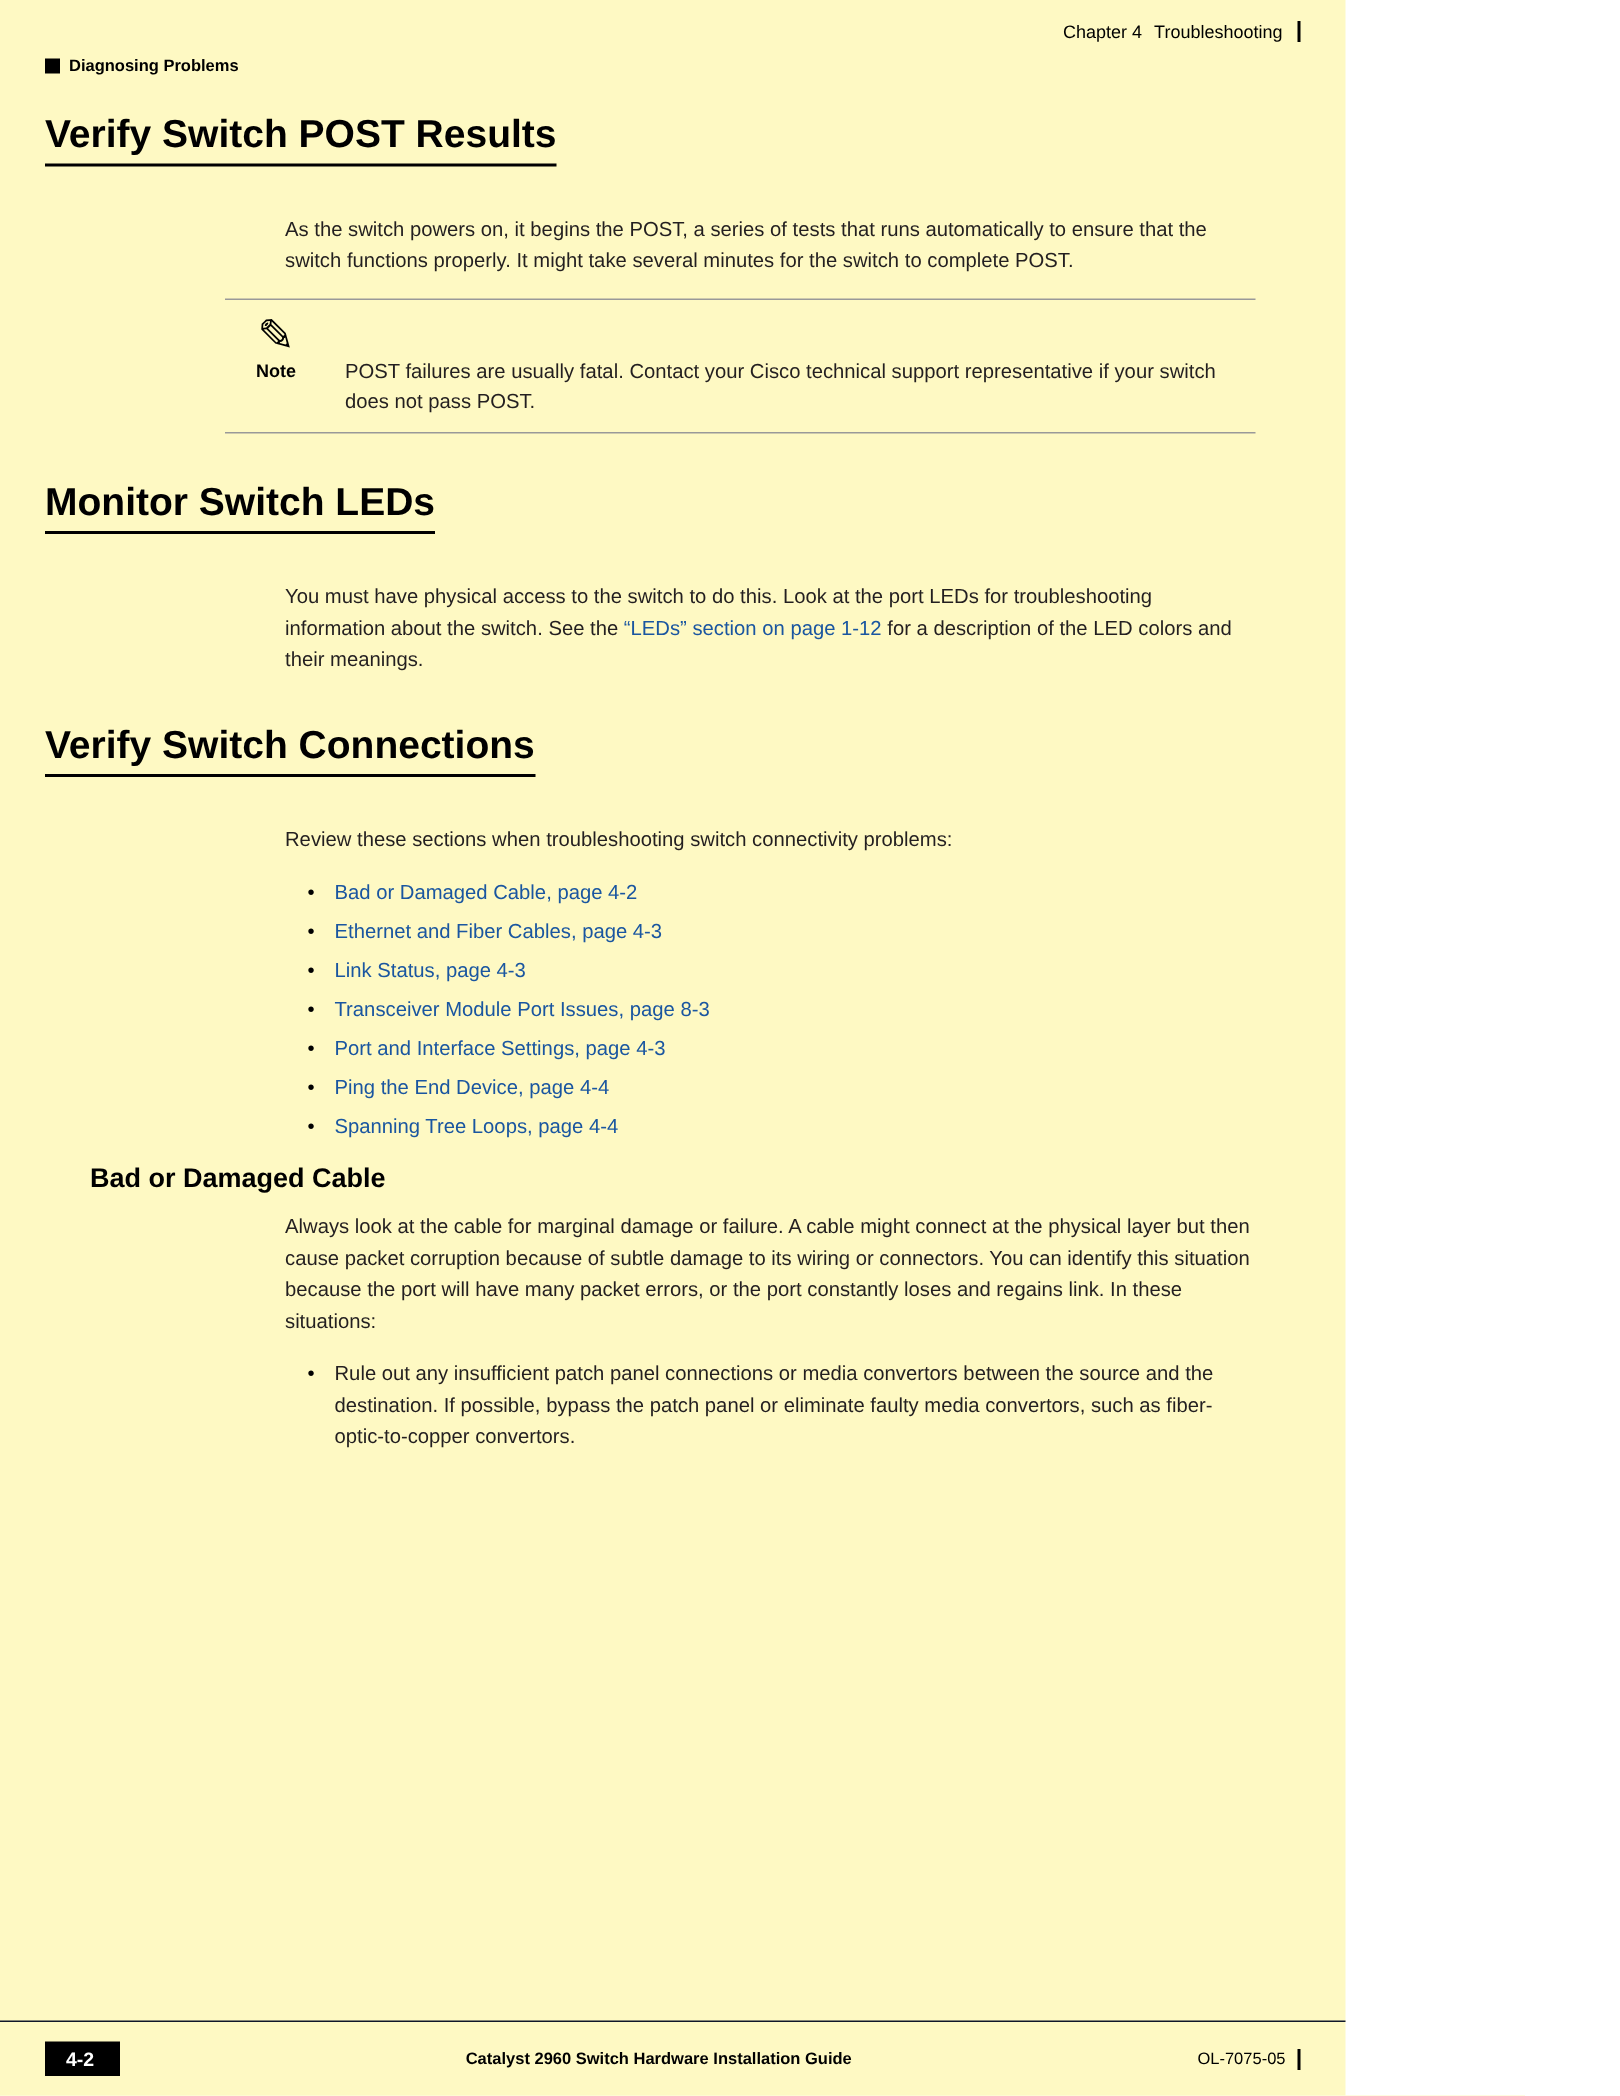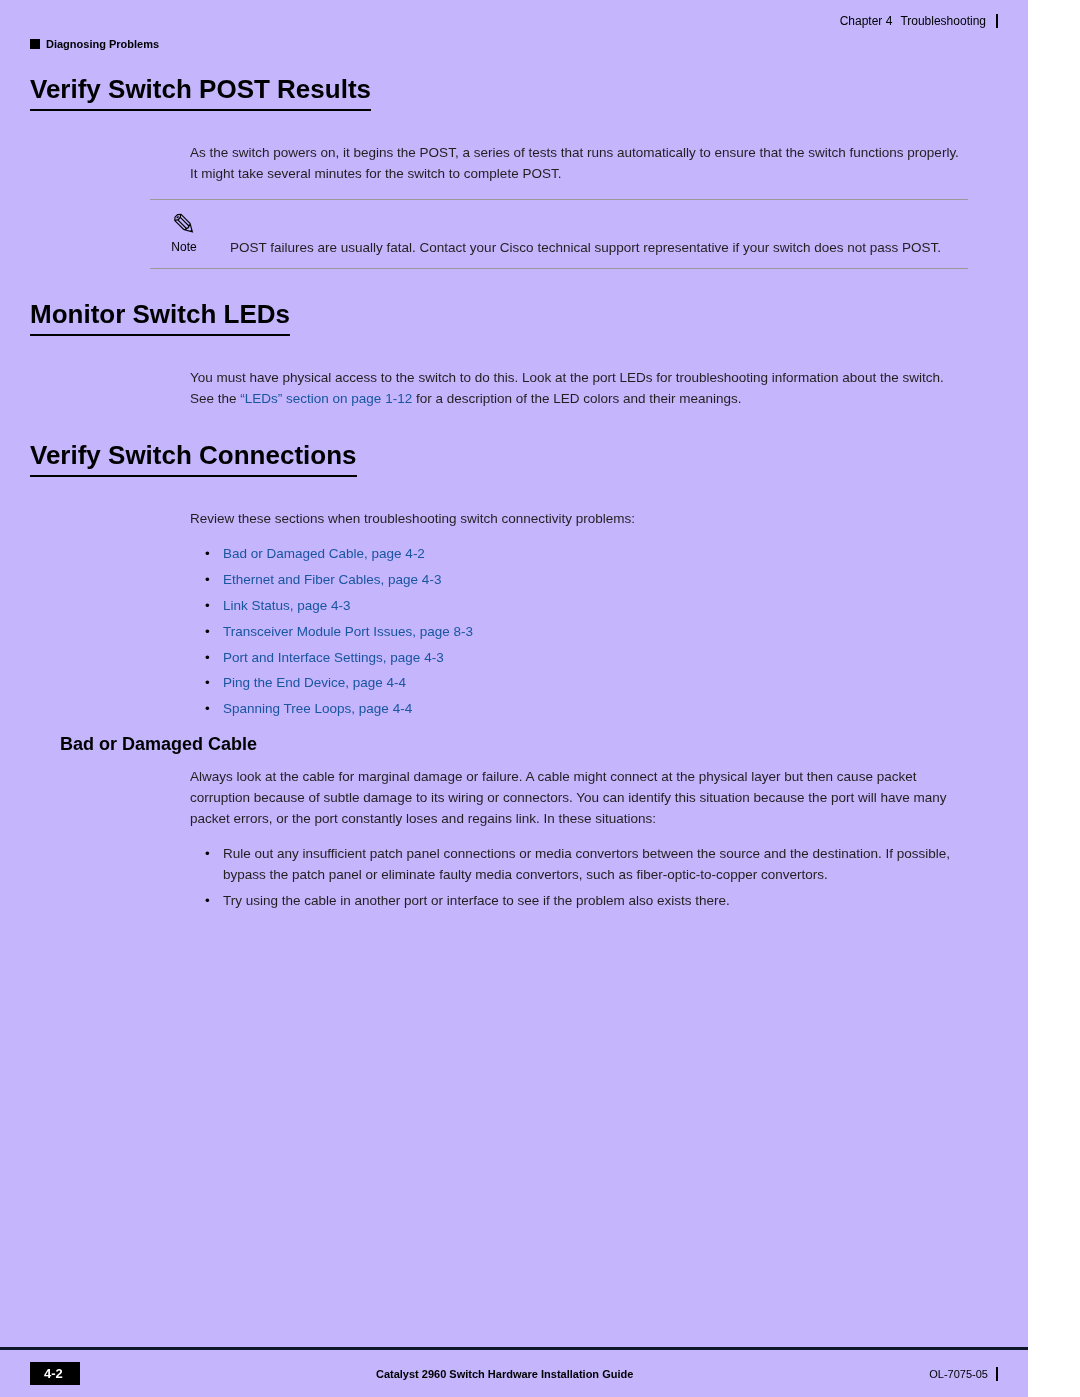--- a/index.html
+++ b/index.html
@@ -12,23 +12,23 @@
       background: #ffffff;
       font-family: Arial, Helvetica, sans-serif;
       font-size: 14px;
       color: #000000;
       width: 1080px;
       min-height: 1397px;
       position: relative;
     }
 
     .page-container {
-      width: 1028px;
+      width: 897px;
       min-height: 1397px;
-      background: #c4b5fd;
+      background: #fef9c3;
       position: relative;
       padding-bottom: 60px;
     }
 
     
     .page-header {
       display: flex;
       justify-content: flex-end;
       align-items: center;
       padding: 14px 30px 6px 30px;
@@ -117,21 +117,21 @@
     .note-icon-area {
       display: flex;
       flex-direction: column;
       align-items: center;
       min-width: 80px;
       padding-right: 12px;
     }
 
     .note-label {
       font-size: 12px;
-      font-weight: normal;
+      font-weight: bold;
       color: #000;
     }
 
     .note-text {
       font-size: 13.5px;
       line-height: 1.5;
       color: #231f20;
       flex: 1;
       margin-top: 28px;
     }
@@ -190,21 +190,21 @@
     .page-footer {
       position: absolute;
       bottom: 0;
       left: 0;
       right: 0;
       height: 50px;
       display: flex;
       align-items: center;
       justify-content: space-between;
       padding: 0 30px;
-      border-top: 3px solid #0f172a;
+      border-top: 1px solid #0f172a;
     }
 
     .footer-left {
       display: flex;
       align-items: center;
       background: #000;
       color: #fff;
       padding: 4px 14px;
       font-size: 13px;
       font-weight: bold;
@@ -305,21 +305,20 @@
 
       <div class="subsection-block">
         <div class="subsection-title-wrapper">
           <span class="subsection-title">Bad or Damaged Cable</span>
         </div>
 
         <div class="text-block">Always look at the cable for marginal damage or failure. A cable might connect at the physical layer but then cause packet corruption because of subtle damage to its wiring or connectors. You can identify this situation because the port will have many packet errors, or the port constantly loses and regains link. In these situations:</div>
 
         <ul class="bullet-list">
           <li>Rule out any insufficient patch panel connections or media convertors between the source and the destination. If possible, bypass the patch panel or eliminate faulty media convertors, such as fiber-optic-to-copper convertors.</li>
-          <li>Try using the cable in another port or interface to see if the problem also exists there.</li>
         </ul>
       </div>
 
     </div>
 
   </div>
 
   <div class="page-footer">
     <div class="footer-left">4-2</div>
     <div class="footer-center">Catalyst 2960 Switch Hardware Installation Guide</div>

